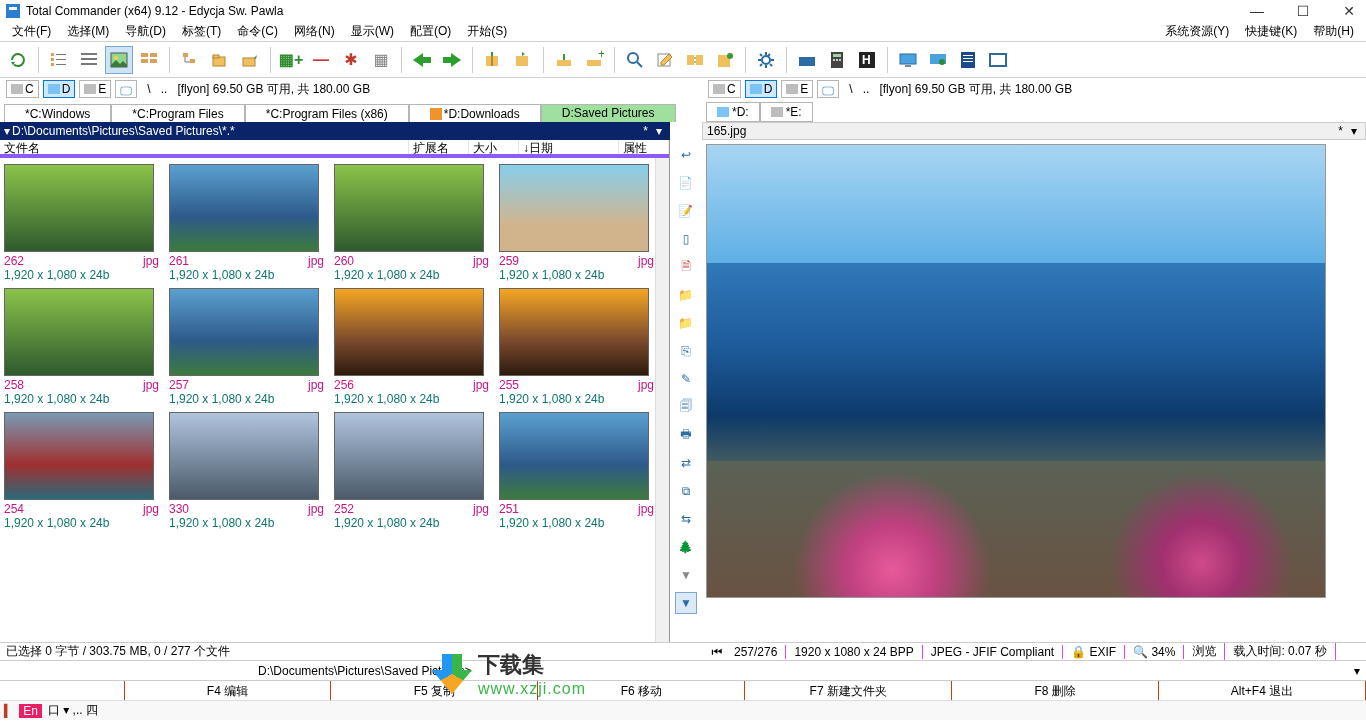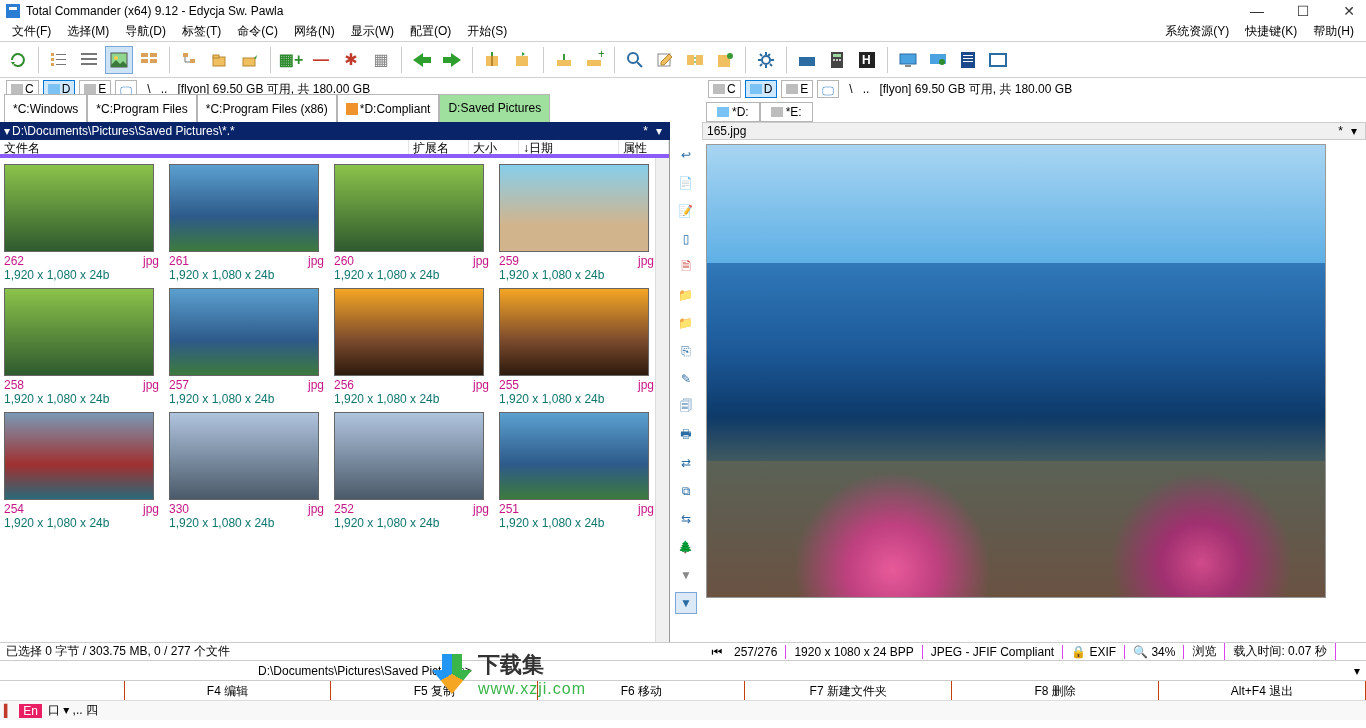--- a/index.html
+++ b/index.html
@@ -24,21 +24,21 @@
 .dbtn{border:1px solid #b5b5b5;padding:1px 4px;display:flex;align-items:center;gap:2px;cursor:pointer;height:18px}
 .dbtn.sel{border:1px solid #0078d7;background:#cde8ff}
 .dicon{width:12px;height:10px;background:#ccc}
 .dicon.c{background:#bdbdbd}
 .dicon.d{background:#7cc3f5}
 .dicon.e{background:#bdbdbd}
 .dicon.net{background:none;color:#3b82c4;font-size:12px}
 .drivetext{margin-left:6px}
 
 .tabs{height:22px;display:flex;align-items:end}
-.tab{border:1px solid #b5b5b5;border-bottom:none;padding:2px 8px;margin-right:0;background:#fff;cursor:pointer;display:flex;align-items:center;gap:2px;height:28px}
+.tab{border:1px solid #b5b5b5;border-bottom:none;padding:2px 20px;margin-right:0;background:#fff;cursor:pointer;display:flex;align-items:center;gap:2px;height:18px}
 .tab.active{background:#9fe09f;border-bottom:1px solid #9fe09f}
 .tab .orange{width:12px;height:12px;background:#f0932b}
 
 .pathbar{height:18px;background:#0a246a;color:#fff;display:flex;align-items:center;padding:0 4px}
 .pathbar .arrow{color:#fff;margin-right:2px}
 .pathbar .spacer{flex:1}
 .pathbar .star{color:#fff;padding:0 4px;cursor:pointer}
 .pathbar.gray{background:#f0f0f0;color:#000;border:1px solid #ccc}
 
 .colhdr{height:18px;display:flex;border-bottom:4px solid #8b5cf6}
@@ -359,21 +359,21 @@
         <span>*C:Windows</span>
       </div>
     <div class="tab">
         <span>*C:Program Files</span>
       </div>
     <div class="tab">
         <span>*C:Program Files (x86)</span>
       </div>
     <div class="tab">
         <span class="orange"></span>
-        <span>*D:Compliant</span>
+        <span>*D:Downloads</span>
       </div>
     <div class="tab active">
         <span>D:Saved Pictures</span>
       </div>
   </div>
   <div class="tabs" style="flex:1;padding-left:4px">
     <div class="rtab">
         <div class="dicon d"></div>
         <span>*D:</span>
       </div>

